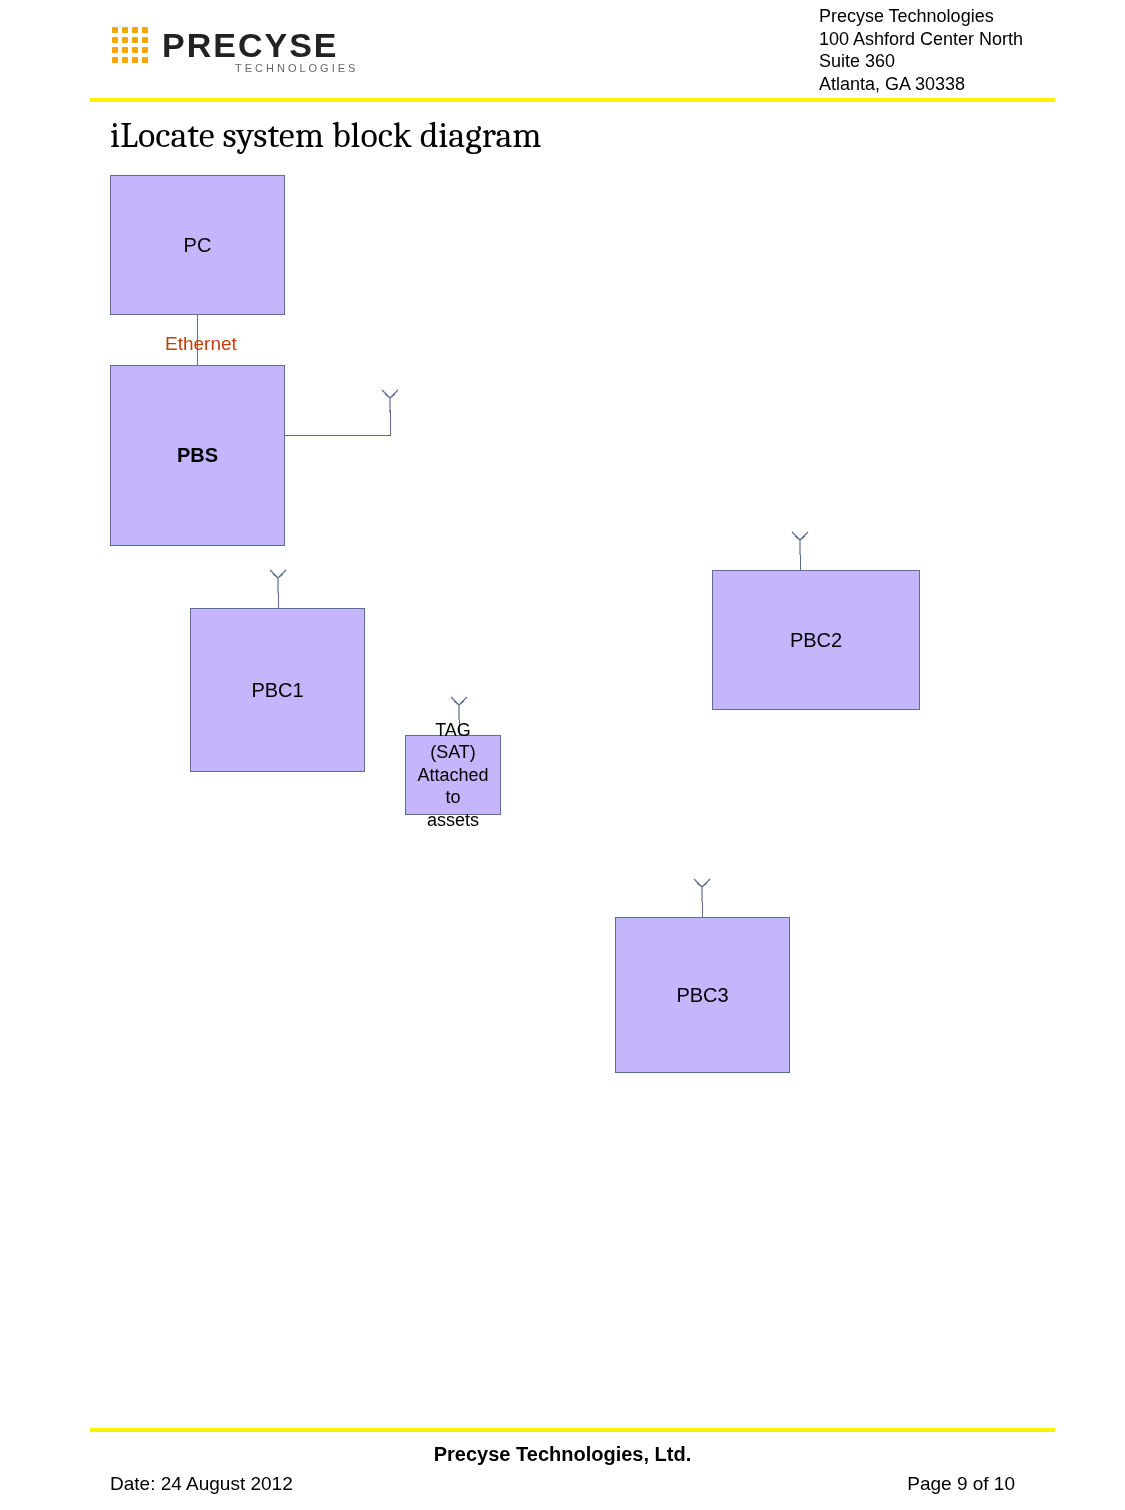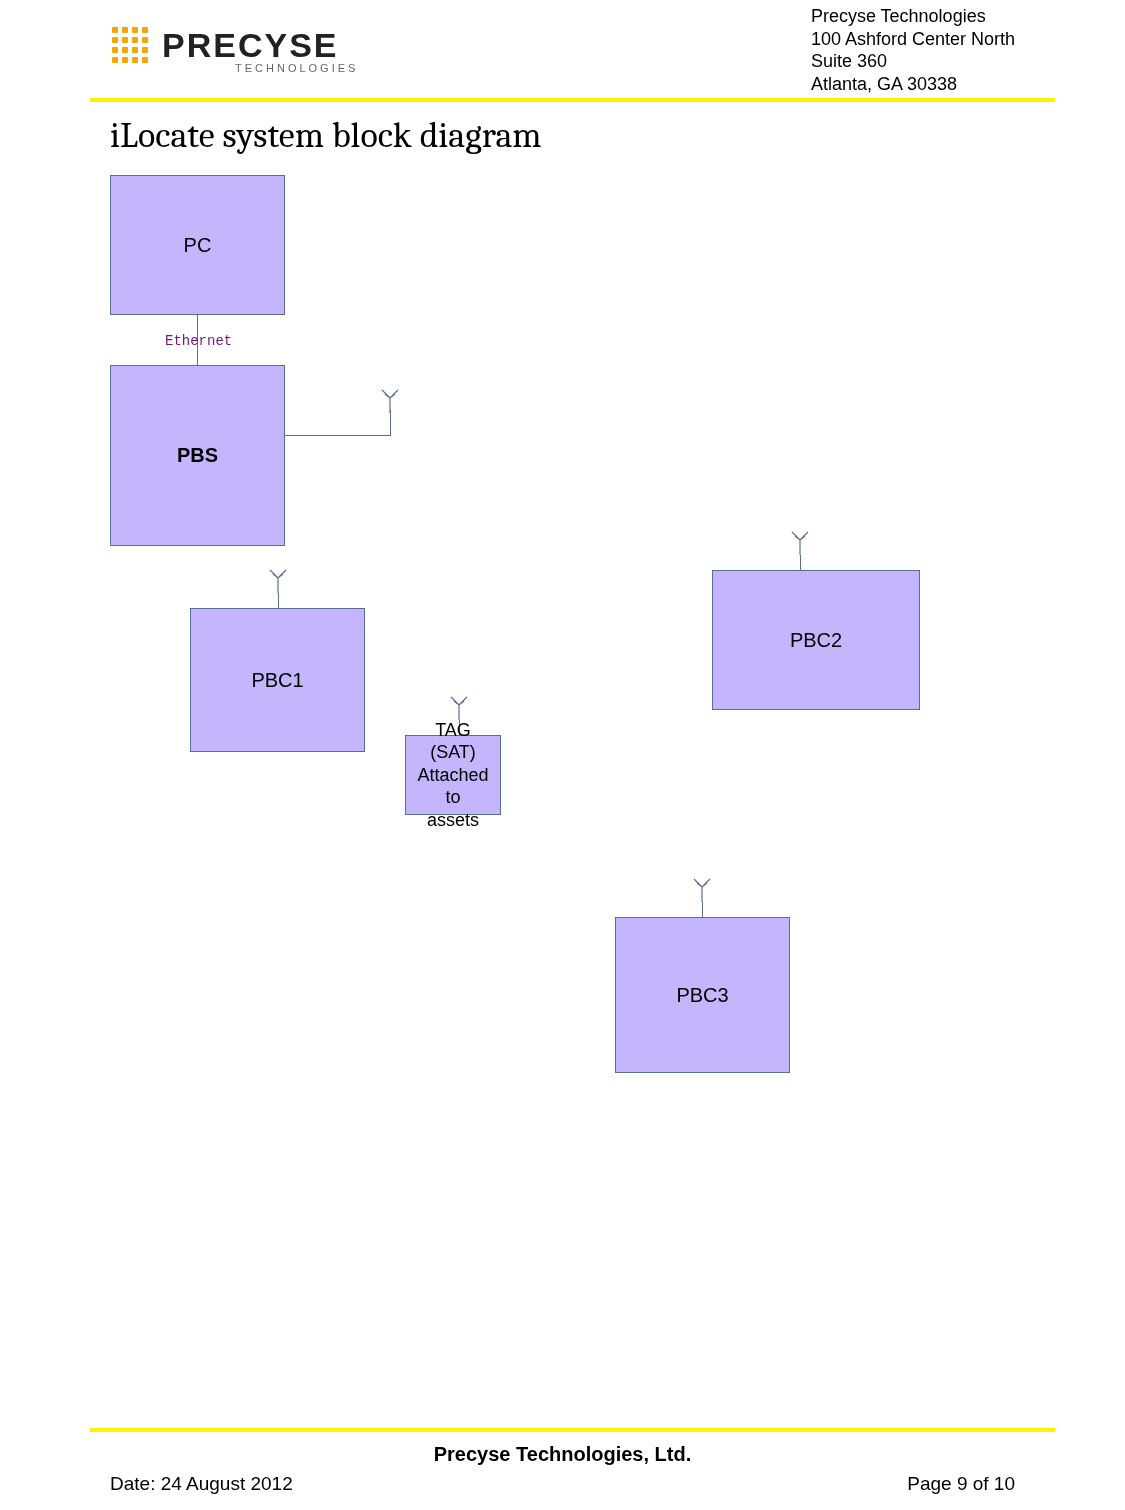--- a/index.html
+++ b/index.html
@@ -47,21 +47,21 @@
   .logo-sub {
     position: absolute;
     left: 235px;
     top: 62px;
     font-size: 11px;
     letter-spacing: 3px;
     color: #666;
   }
   .address {
     position: absolute;
-    right: 110px;
+    right: 102px;
     top: 5px;
     font-size: 18px;
     line-height: 1.25;
     color: #000;
   }
   .yellow-bar-top {
     position: absolute;
     top: 98px;
     left: 90px;
     right: 70px;
@@ -107,23 +107,22 @@
     background: #5a6f8f;
   }
   .antenna {
     position: absolute;
     width: 20px;
     height: 25px;
   }
   .antenna svg { width: 100%; height: 100%; }
   .ethernet-label {
     position: absolute;
-    font-size: 14px;
-    color: #701a75;
-    font-family: Liberation Mono, monospace;
+    font-size: 19px;
+    color: #c2410c;
   }
   .tag-text { font-size: 18px; line-height: 1.25; padding: 4px; }
   .footer {
     position: absolute;
     bottom: 0; left: 0; right: 0;
     height: 72px;
   }
   .footer-company {
     position: absolute;
     left: 0; right: 0;
@@ -200,21 +199,21 @@
         <path d="M10 25 L10 10 M2 2 L10 10 L18 2 M5 6 L10 10 L15 6" stroke="#5a6f8f" stroke-width="1.2" fill="none"></path>
       </svg>
   </div>
 
   <div class="antenna" style="left:158px; top:393px;">
     <svg viewBox="0 0 20 25">
         <path d="M10 25 L10 10 M2 2 L10 10 L18 2 M5 6 L10 10 L15 6" stroke="#5a6f8f" stroke-width="1.2" fill="none"></path>
       </svg>
   </div>
   <div class="line" style="left:168px; top:418px; width:1px; height:15px;"></div>
-  <div class="node" style="left:80px; top:433px; width:175px; height:144px;">PBC1</div>
+  <div class="node" style="left:80px; top:433px; width:175px; height:164px;">PBC1</div>
 
   <div class="antenna" style="left:680px; top:355px;">
     <svg viewBox="0 0 20 25">
         <path d="M10 25 L10 10 M2 2 L10 10 L18 2 M5 6 L10 10 L15 6" stroke="#5a6f8f" stroke-width="1.2" fill="none"></path>
       </svg>
   </div>
   <div class="line" style="left:690px; top:380px; width:1px; height:15px;"></div>
   <div class="node" style="left:602px; top:395px; width:208px; height:140px;">PBC2</div>
 
   <div class="antenna" style="left:339px; top:520px;">

